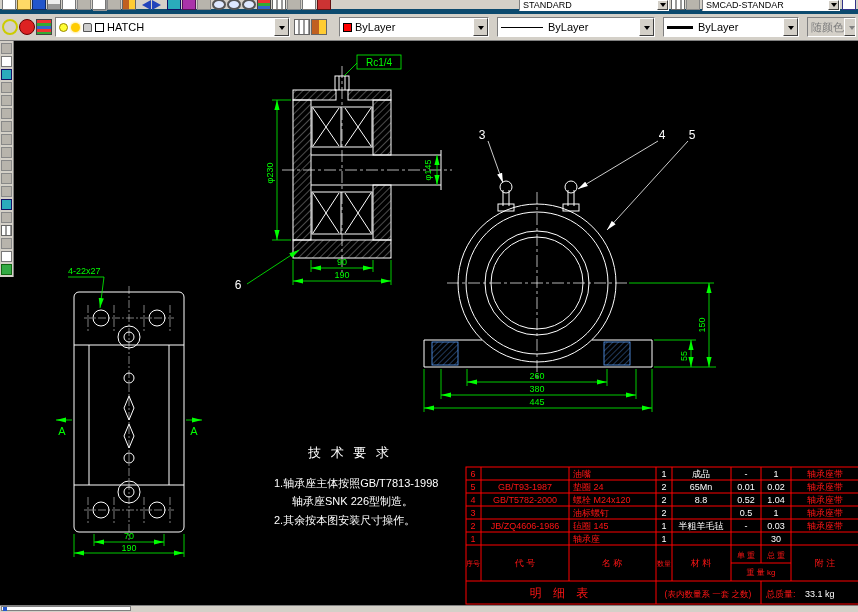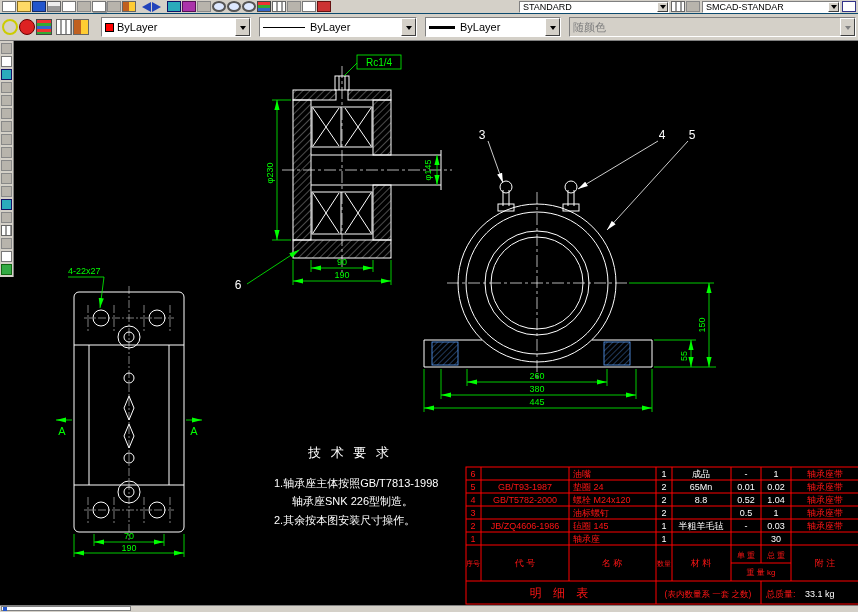--- a/index.html
+++ b/index.html
@@ -1,19 +1,19 @@
 <!DOCTYPE html>
 <html><head>
 <meta charset="utf-8">
 <style>
   *{margin:0;padding:0;box-sizing:border-box}
   html,body{width:858px;height:612px;overflow:hidden;background:#000;font-family:"Liberation Sans",sans-serif;}
   
   .tb{background:#d4d0c8;display:flex;align-items:center;position:relative;}
-  #tb1{height:14px;padding:0 2px;border-bottom:1px solid #0c4a6e;}
+  #tb1{height:14px;padding:0 2px;border-bottom:5px solid #0c4a6e;}
   #tb2{height:27px;padding:0 2px;border-bottom:1px solid #808080;}
   .ticons{display:flex;align-items:center;gap:1px;}
   .tbi{width:14px;height:11px;flex:none;border:1px solid #c0bcb4;}
   .tbi2{width:16px;height:16px;}
   .vtbi{width:11px;height:11px;flex:none;border:1px solid #b8b4ac;}
   .mini{width:9px;height:9px;flex:none;margin-right:3px;}
   
   .s-doc{background:#fff;border:1px solid #777;}
   .s-folder{background:#ffd966;border:1px solid #8a6d1a;}
   .s-save{background:#2255cc;border:1px solid #112a66;}
@@ -110,20 +110,30 @@
       <div class="tbi s-help" title="help"></div>
     </div>
 </div>
 
 <div id="tb2" class="tb">
   <div class="ticons">
       <div class="tbi tbi2 s-ring" title="color-ring"></div>
       <div class="tbi tbi2 s-ball" title="drawing-ball"></div>
       <div class="tbi tbi2 s-layers" title="layer-manager"></div>
     </div>
+  <div class="combo" style="width:235px;margin-left:3px">
+    <span class="ticons" style="gap:0">
+        <div class="mini s-bulb" title="layer-on-bulb"></div>
+        <div class="mini s-sun" title="layer-freeze-sun"></div>
+        <div class="mini s-lock" title="layer-lock"></div>
+        <div class="mini s-swatch" title="layer-color-swatch"></div>
+      </span>
+    <span class="combo-text">HATCH</span>
+    <span class="combo-arrow"></span>
+  </div>
   <div class="ticons" style="margin-left:4px">
       <div class="tbi tbi2 s-grid" title="layer-states"></div>
       <div class="tbi tbi2 s-brush" title="make-object-layer"></div>
     </div>
   <div class="gap12"></div>
   <div class="combo" style="width:150px">
     <span class="mini s-colorchip"></span>
     <span class="combo-text">ByLayer</span>
     <span class="combo-arrow"></span>
   </div>

